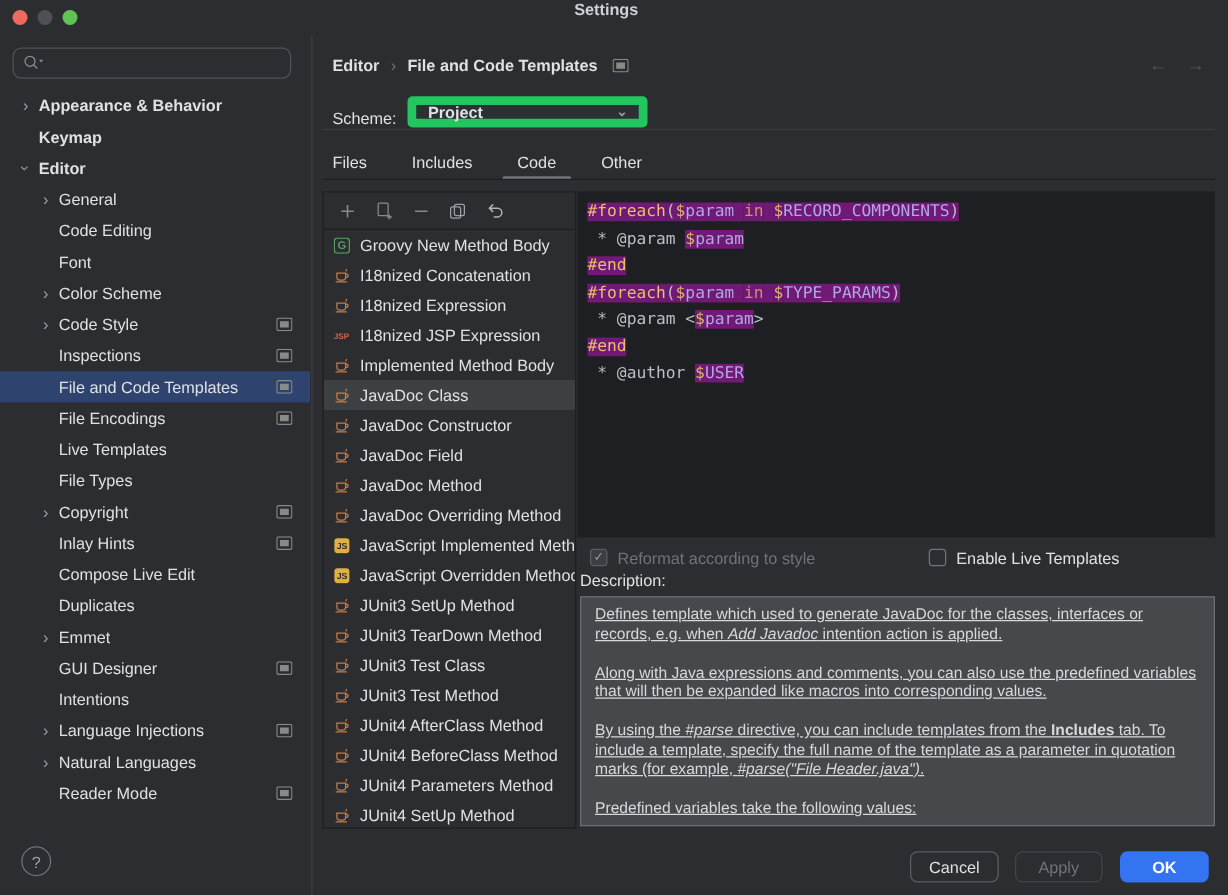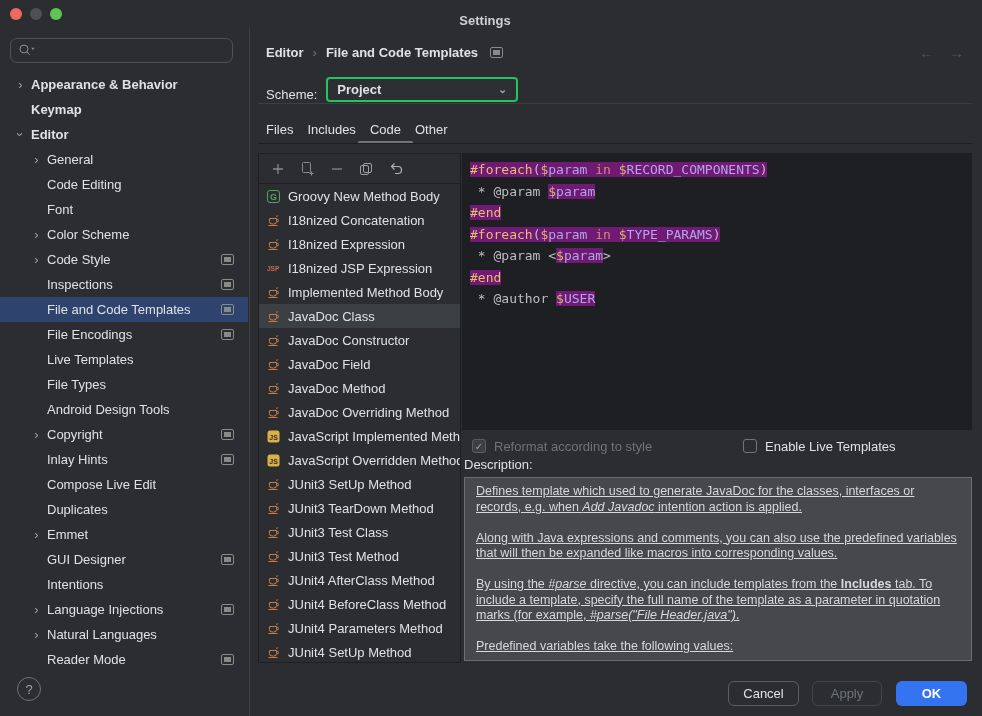--- a/index.html
+++ b/index.html
@@ -3,21 +3,21 @@
 <meta charset="utf-8">
 <style>
   html,body{margin:0;padding:0;}
   body{
     width:982px;height:716px;position:relative;overflow:hidden;
     background:#2b2d30;color:#dfe1e5;
     font-family:"Liberation Sans",sans-serif;font-size:13px;
     -webkit-font-smoothing:antialiased;
   }
   
-  .titlebar{position:absolute;top:0;left:0;right:12px;height:28px;display:flex;align-items:flex-end;justify-content:center;}
+  .titlebar{position:absolute;top:0;left:0;right:12px;height:28px;display:flex;align-items:flex-start;justify-content:center;}
   .win-title{font-weight:bold;color:#ced0d6;}
   .lights{position:absolute;left:10px;top:8px;display:flex;gap:8px;}
   .light{width:12px;height:12px;border-radius:50%;}
   .light.close{background:#ed6a5e;}
   .light.min{background:#4e5053;}
   .light.zoomb{background:#5fc454;}
   
   .sidebar{position:absolute;top:28px;left:0;width:250px;bottom:0;border-right:1px solid #3c3e42;box-sizing:border-box;}
   .search{position:absolute;left:10px;top:10px;width:223px;height:25px;border:1px solid #4e5157;border-radius:7px;box-sizing:border-box;display:flex;align-items:center;padding-left:7px;}
   .tree{position:absolute;left:0;right:1px;top:44px;}
@@ -32,25 +32,25 @@
   .srow .badge{margin-left:auto;display:flex;align-items:center;}
   
   .breadcrumb{position:absolute;left:266px;top:42px;height:20px;display:flex;align-items:center;gap:9px;font-weight:bold;}
   .bc-sep{color:#6f737a;font-weight:normal;}
   .bc-badge{display:flex;align-items:center;margin-left:3px;}
   .nav-arrows{position:absolute;right:18px;top:44px;display:flex;gap:15px;color:#54565a;font-size:15px;}
   .nav-arrows span{cursor:default;}
   
   .scheme-row{position:absolute;left:266px;top:77px;display:flex;align-items:flex-end;}
   .scheme-label{margin-right:9px;}
-  .combo{width:192px;height:25px;border:2px solid #22c55e;border-radius:4px;background:#2d2f34;box-sizing:border-box;display:flex;align-items:center;padding:0 9px;font-weight:bold;}
+  .combo{width:192px;height:25px;border:7px solid #22c55e;border-radius:4px;background:#2d2f34;box-sizing:border-box;display:flex;align-items:center;padding:0 9px;font-weight:bold;}
   .combo .caret{margin-left:auto;color:#9da0a8;font-size:11px;}
   .sep1{position:absolute;left:258px;right:10px;top:103px;height:1px;background:#3c3e42;}
   
-  .tabs{position:absolute;left:266px;top:116px;height:26px;display:flex;gap:14px;}
+  .tabs{position:absolute;left:266px;top:116px;height:26px;display:flex;gap:36px;}
   .tab{position:relative;display:flex;align-items:center;cursor:default;}
   .tab.sel::after{content:"";position:absolute;left:-12px;right:-12px;bottom:-2px;height:3px;border-radius:3px;background:#6f737a;}
   .tabline{position:absolute;left:258px;right:10px;top:143px;height:1px;background:#1e1f22;}
   
   .tpl-list{position:absolute;left:258px;top:153px;width:203px;height:510px;border:1px solid #1e1f22;box-sizing:border-box;background:#2b2d30;overflow:hidden;}
   .tl-toolbar{height:30px;border-bottom:1px solid #1e1f22;box-sizing:border-box;display:flex;align-items:center;gap:15px;padding-left:12px;}
   .tbtn{display:flex;align-items:center;cursor:default;}
   .tl-row{height:24px;display:flex;align-items:center;gap:6px;padding-left:8px;white-space:nowrap;overflow:hidden;cursor:default;}
   .tl-row.sel{background:#3d4043;}
   .tl-row .ticon{flex:none;width:15px;display:flex;align-items:center;}
@@ -175,24 +175,20 @@
           </svg>
         </span>
       </div>
       <div class="srow lvl1">
         <span class="chev"></span>
         <span class="lbl">Live Templates</span>
       </div>
       <div class="srow lvl1">
         <span class="chev"></span>
         <span class="lbl">File Types</span>
-      </div>
-      <div class="srow lvl1">
-        <span class="chev"></span>
-        <span class="lbl">Android Design Tools</span>
       </div>
       <div class="srow lvl1">
         <span class="chev"><span>›</span></span>
         <span class="lbl">Copyright</span>
         <span class="badge">
           <svg width="13" height="11" viewBox="0 0 13 11" fill="none">
             <rect x="0.5" y="0.5" width="12" height="10" rx="1.5" stroke="#878b88"></rect>
             <rect x="3" y="3" width="7" height="5" fill="#878b88"></rect>
           </svg>
         </span>

